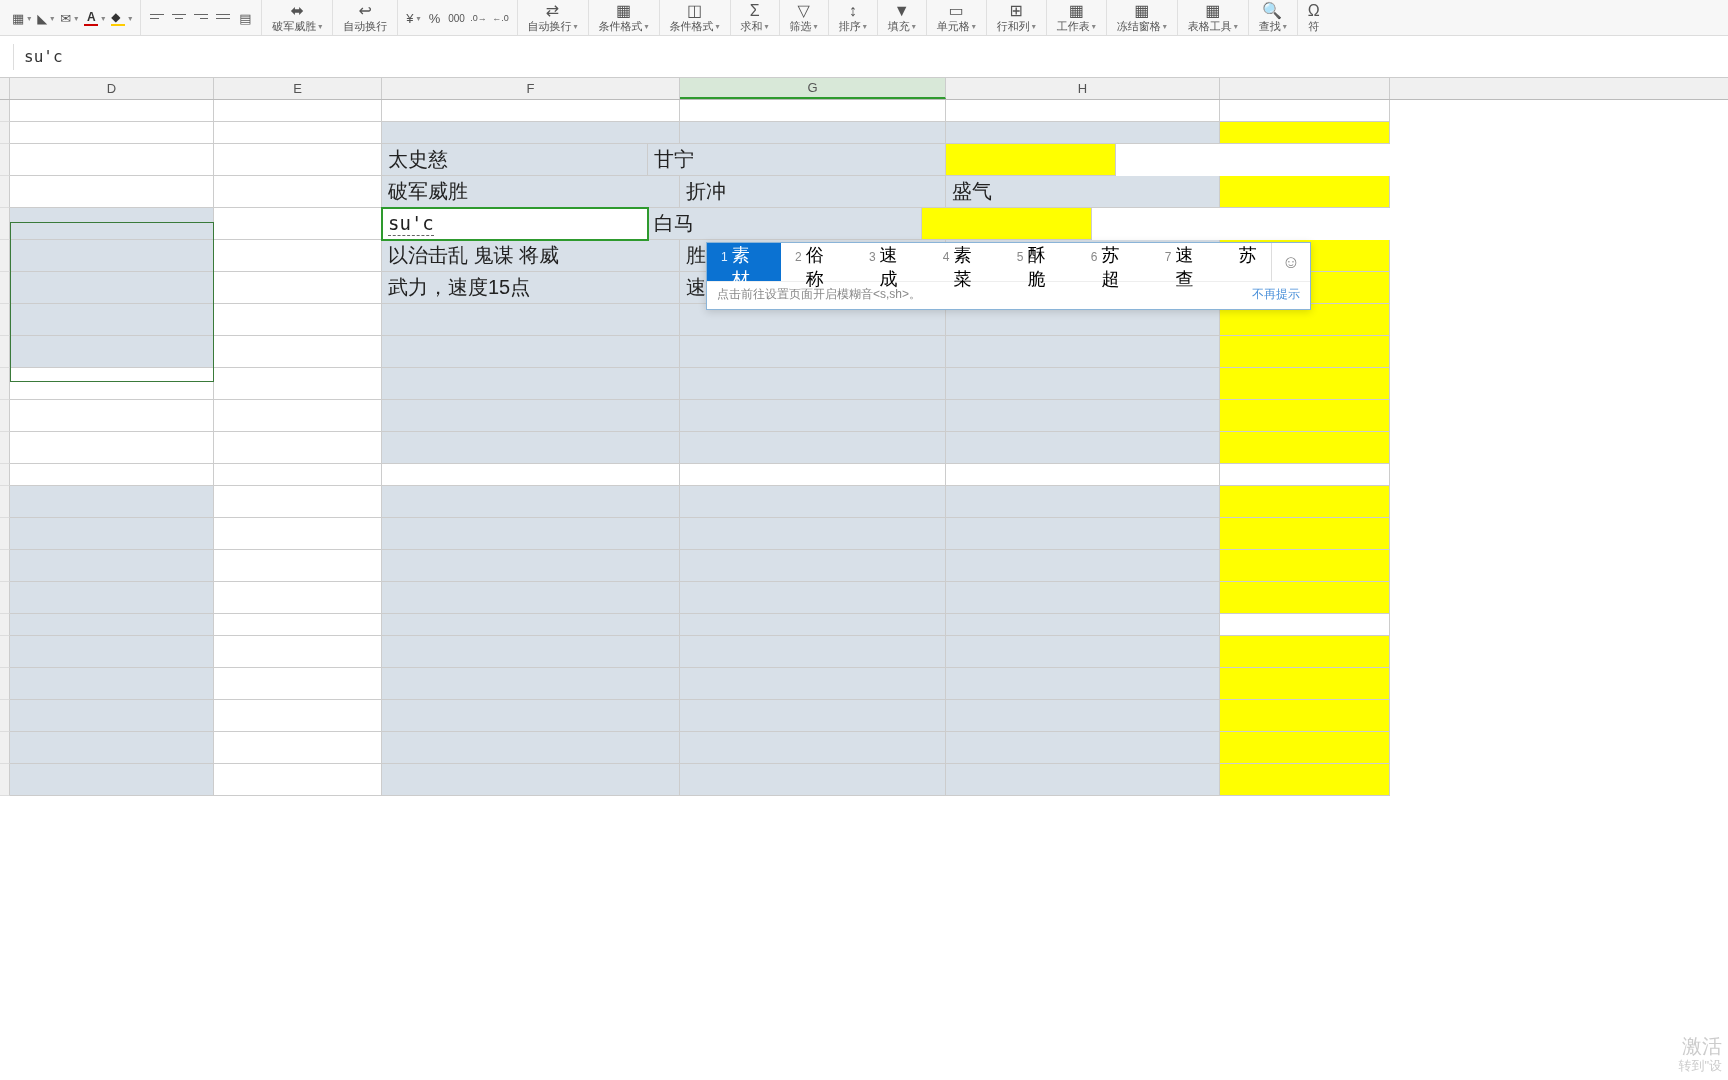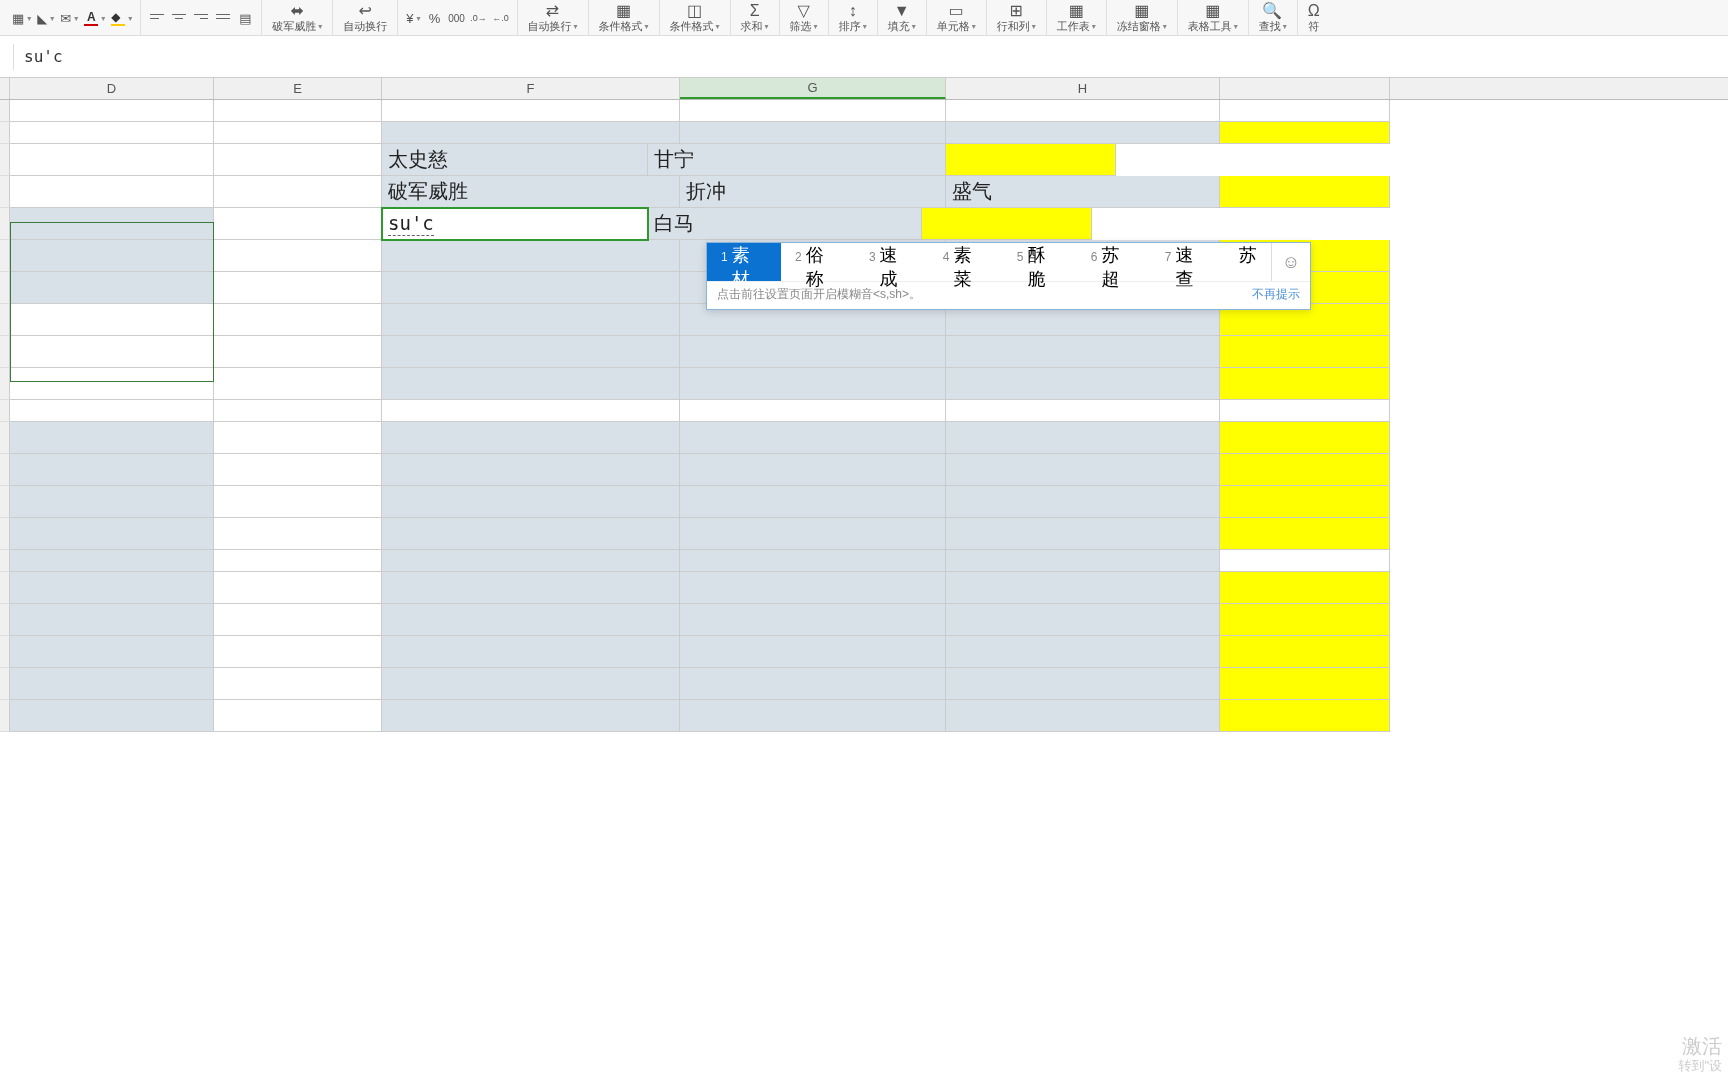--- a/index.html
+++ b/index.html
@@ -411,20 +411,38 @@
     <div class="grid-row">
       <div class="row-header"></div>
       <div class="cell shaded" style="width:204px"></div>
       <div class="cell" style="width:168px"></div>
       <div class="cell active" style="width:266px">
           <span class="ime-caret">su'c</span>
         </div>
       <div class="cell shaded" style="width:274px">白马</div>
       <div class="cell yellow" style="width:170px"></div>
     </div>
+    <div class="grid-row">
+      <div class="row-header"></div>
+      <div class="cell shaded" style="width:204px"></div>
+      <div class="cell" style="width:168px"></div>
+      <div class="cell shaded" style="width:298px">以治击乱 鬼谋 将威</div>
+      <div class="cell shaded" style="width:266px">胜</div>
+      <div class="cell shaded" style="width:274px"></div>
+      <div class="cell yellow" style="width:170px"></div>
+    </div>
+    <div class="grid-row">
+      <div class="row-header"></div>
+      <div class="cell shaded" style="width:204px"></div>
+      <div class="cell" style="width:168px"></div>
+      <div class="cell shaded" style="width:298px">武力，速度15点</div>
+      <div class="cell shaded" style="width:266px">速</div>
+      <div class="cell shaded" style="width:274px"></div>
+      <div class="cell yellow" style="width:170px"></div>
+    </div>
 
     <div class="grid-row">
       <div class="row-header"></div>
       <div class="cell shaded" style="width:204px"></div>
       <div class="cell" style="width:168px"></div>
       <div class="cell shaded" style="width:298px"></div>
       <div class="cell shaded" style="width:266px"></div>
       <div class="cell shaded" style="width:274px"></div>
       <div class="cell yellow" style="width:170px"></div>
     </div>

